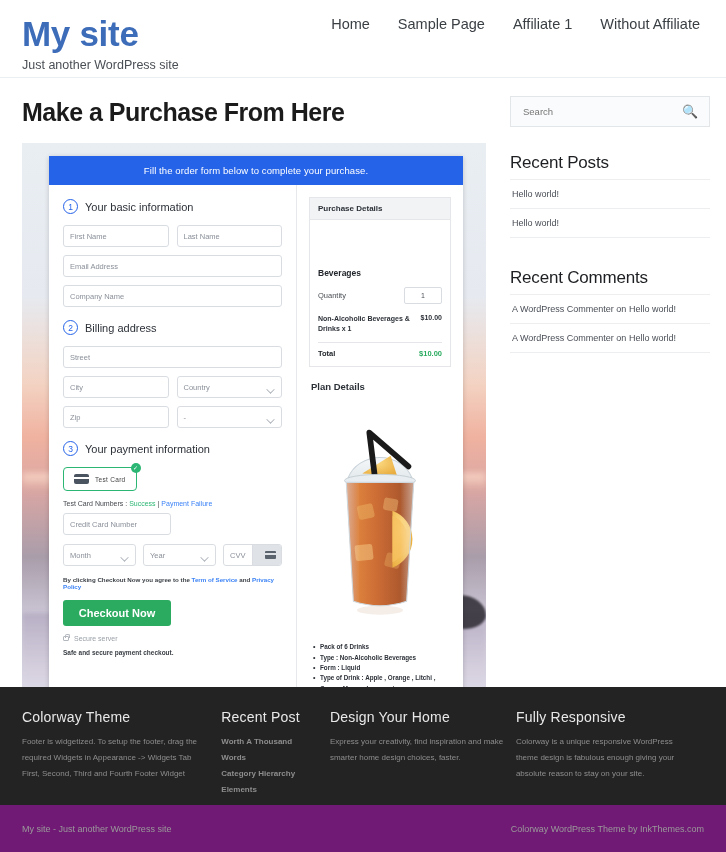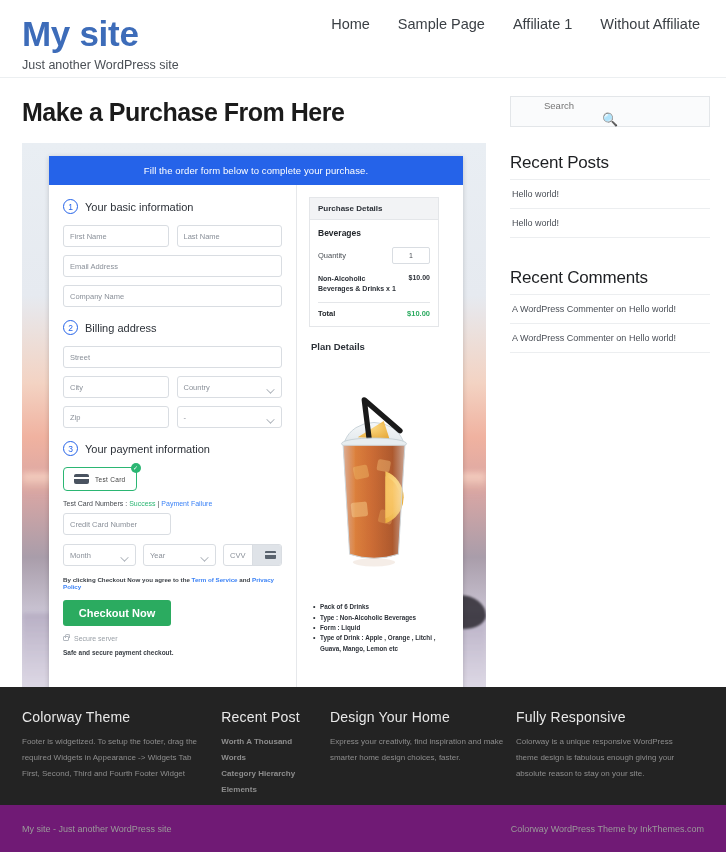--- a/index.html
+++ b/index.html
@@ -119,21 +119,21 @@
     text-align:center;
     padding:9px 4px;
     letter-spacing:.1px;
   }
   .form-body { display:flex; flex:1; min-height:0; }
   .form-left {
     width:248px;
     padding:14px 14px 10px 14px;
     border-right:1px solid #e6e8eb;
   }
-  .form-right { flex:1; padding:12px 24px 8px 12px; }
+  .form-right { flex:1; padding:12px 12px 8px 12px; }
 
   .step-head {
     display:flex; align-items:center; gap:7px;
     margin:0 0 11px 0;
   }
   .step-num {
     width:15px; height:15px; border-radius:50%;
     border:1px solid #2563e9;
     color:#2563e9;
     font-size:8.5px;
@@ -240,21 +240,21 @@
 
   
   .pd-card { border:1px solid #e4e6e9; background:#fff; margin-bottom:14px; }
   .pd-head {
     background:#f2f3f5;
     border-bottom:1px solid #e4e6e9;
     padding:6px 8px;
     font-size:8px; font-weight:bold; color:#2c3138;
   }
   .pd-body { padding:8px; }
-  .pd-group { font-size:8.5px; font-weight:bold; color:#22262b; margin-bottom:9px; }
+  .pd-group { font-size:8.5px; font-weight:bold; color:#22262b; margin-bottom:9px;margin-top:40px; }
   .pd-qty-row { display:flex; align-items:center; justify-content:space-between; margin-bottom:10px; }
   .pd-qty-label { font-size:7.5px; color:#4a4f55; }
   .qty-input {
     width:38px; height:17px; border:1px solid #d9dde2; border-radius:2px;
     font-size:7px; color:#4a4f55; text-align:center; line-height:15px;
   }
   .pd-item-row { display:flex; justify-content:space-between; gap:8px; margin-bottom:8px; }
   .pd-item-name { font-size:7px; font-weight:bold; color:#2c3138; line-height:1.45; }
   .pd-item-price { font-size:7px; font-weight:bold; color:#2c3138; white-space:nowrap; }
   .pd-divider { border-top:1px solid #e4e6e9; margin:6px 0; }
@@ -278,21 +278,20 @@
   }
 
   
   .search-box {
     display:flex; align-items:center; justify-content:space-between;
     border:1px solid #e3e6e9;
     background:#fafbfc;
     height:31px;
     padding:0 10px;
     margin-bottom:26px;
-    flex-direction:column;
   }
   .search-input {
     border:0; outline:0; background:transparent;
     font-size:9.5px; color:#5b6066;
     font-family:inherit;
     flex:1;
   }
   .search-icon { font-size:13px; line-height:1; }
   .widget-title {
     font-size:17px; color:#1d1f22; font-weight:normal;

